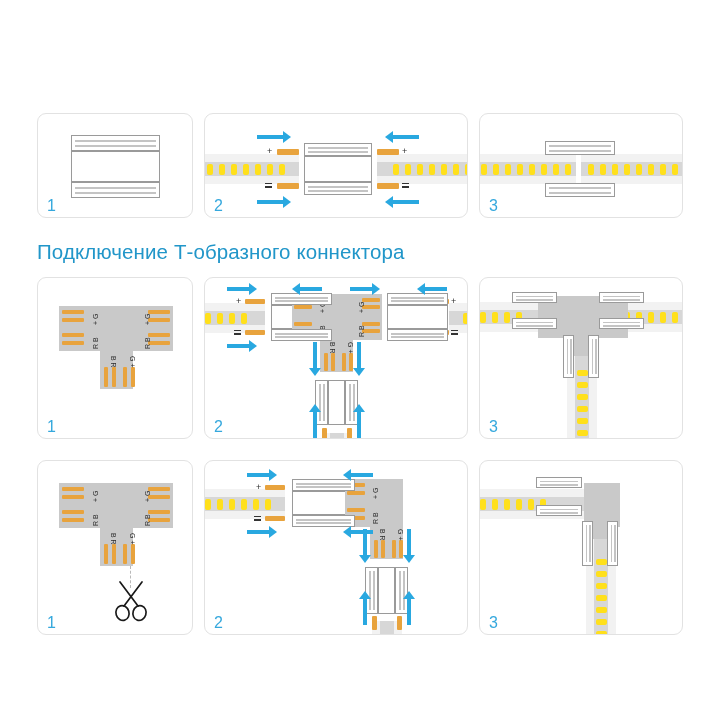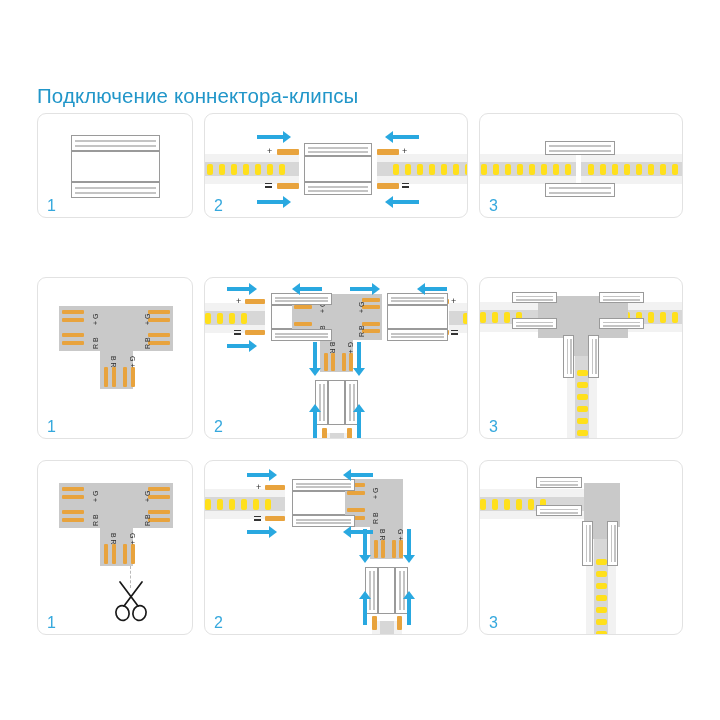--- a/index.html
+++ b/index.html
@@ -108,21 +108,20 @@
   .arrow.up .head{top:0;left:0;border-left:6px solid transparent;border-right:6px solid transparent;border-bottom:8px solid #29a8e0;}
 
   .cutline{position:absolute;border-left:1px dashed #b9b9b9;z-index:15;}
   .scissors{position:absolute;z-index:16;}
 </style>
 </head>
 <body>
 
 <div class="page">
 
-  <div class="section-title" id="title-1">Подключение коннектора-клипсы</div>
 
   <div class="panel" style="left:37px;top:113px;width:156px;height:105px;">
 
     <div class="clip h" style="left:33px;top:21px;width:89px;height:16px;">
       <div class="ln" style="top:4px;"></div>
       <div class="ln" style="top:9px;"></div>
     </div>
 
     <div style="position:absolute;left:33px;top:37px;width:89px;height:31px;background:#fff;border:1.2px solid #9a9a9a;box-sizing:border-box;"></div>
 
@@ -228,20 +227,21 @@
       <div class="ln" style="top:3px;"></div>
       <div class="ln" style="top:8px;"></div>
     </div>
     <div class="clip h" style="left:65px;top:69px;width:70px;height:14px;">
       <div class="ln" style="top:3px;"></div>
       <div class="ln" style="top:8px;"></div>
     </div>
     <div class="step-num">3</div>
   </div>
 
+  <div class="section-title" id="title-2">Подключение Т-образного коннектора</div>
 
   <div class="panel" style="left:37px;top:277px;width:156px;height:162px;">
 
     <div class="pcb" style="left:21px;top:28px;width:114px;height:45px;"></div>
     <div class="pcb" style="left:62px;top:73px;width:33px;height:38px;"></div>
 
     <div class="pad h" style="left:24px;top:32px;width:22px;"></div>
     <div class="pad h" style="left:24px;top:40px;width:22px;"></div>
     <div class="pad h" style="left:24px;top:55px;width:22px;"></div>
     <div class="pad h" style="left:24px;top:63px;width:22px;"></div>

